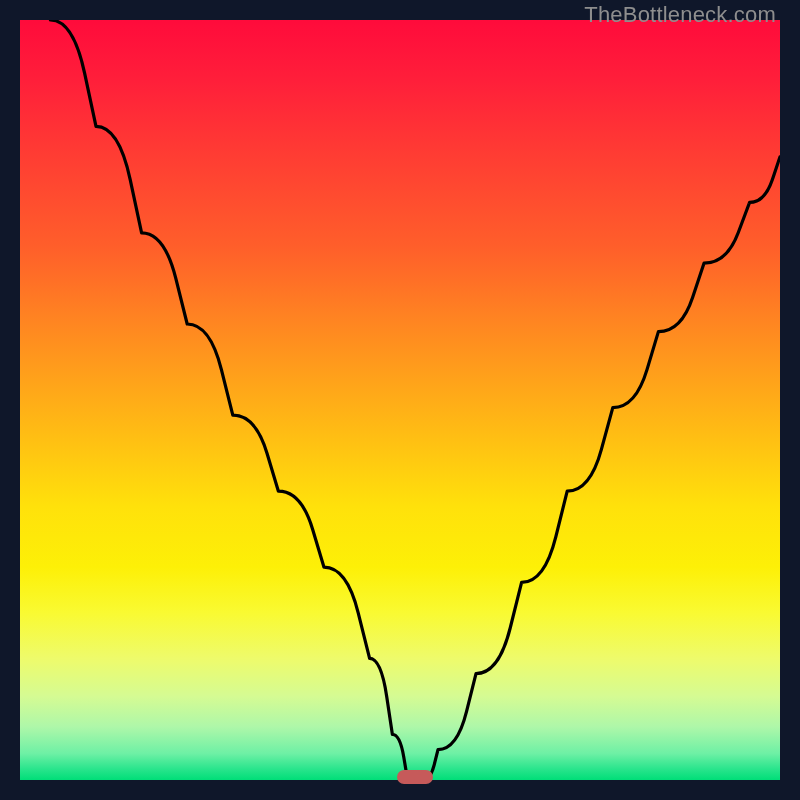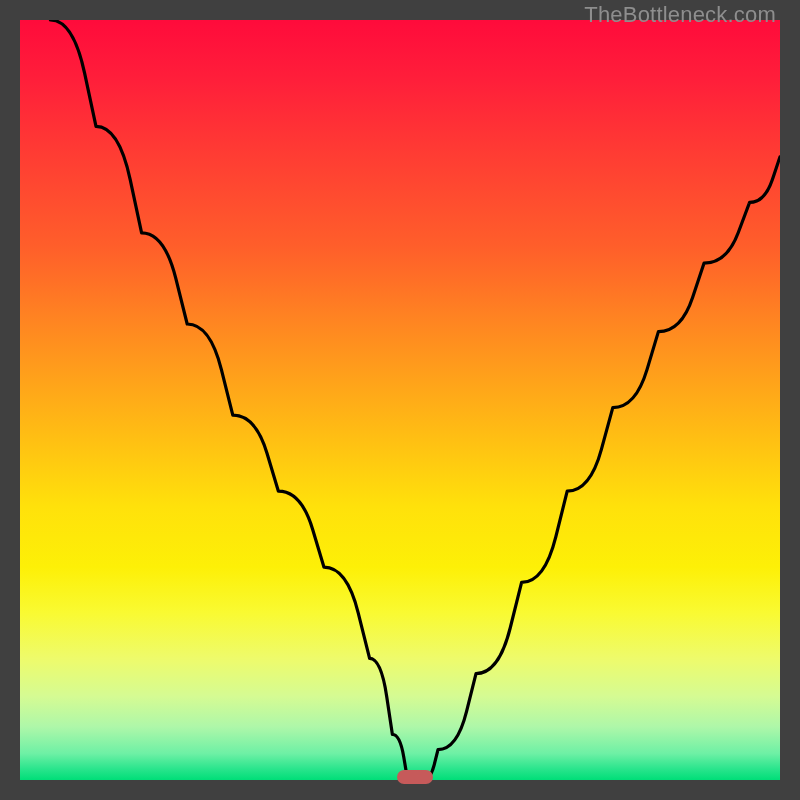--- a/index.html
+++ b/index.html
@@ -8,21 +8,21 @@
     width: 800px;
     height: 800px;
     overflow: hidden;
     background: #000;
     font-family: -apple-system, BlinkMacSystemFont, "Segoe UI", Arial, sans-serif;
   }
   .frame {
     position: relative;
     width: 800px;
     height: 800px;
-    background: #404040;
+    background: #0f172a;
   }
   .plot {
     position: absolute;
     left: 20px;
     top: 20px;
     width: 760px;
     height: 760px;
     
     background: linear-gradient(
       to bottom,

